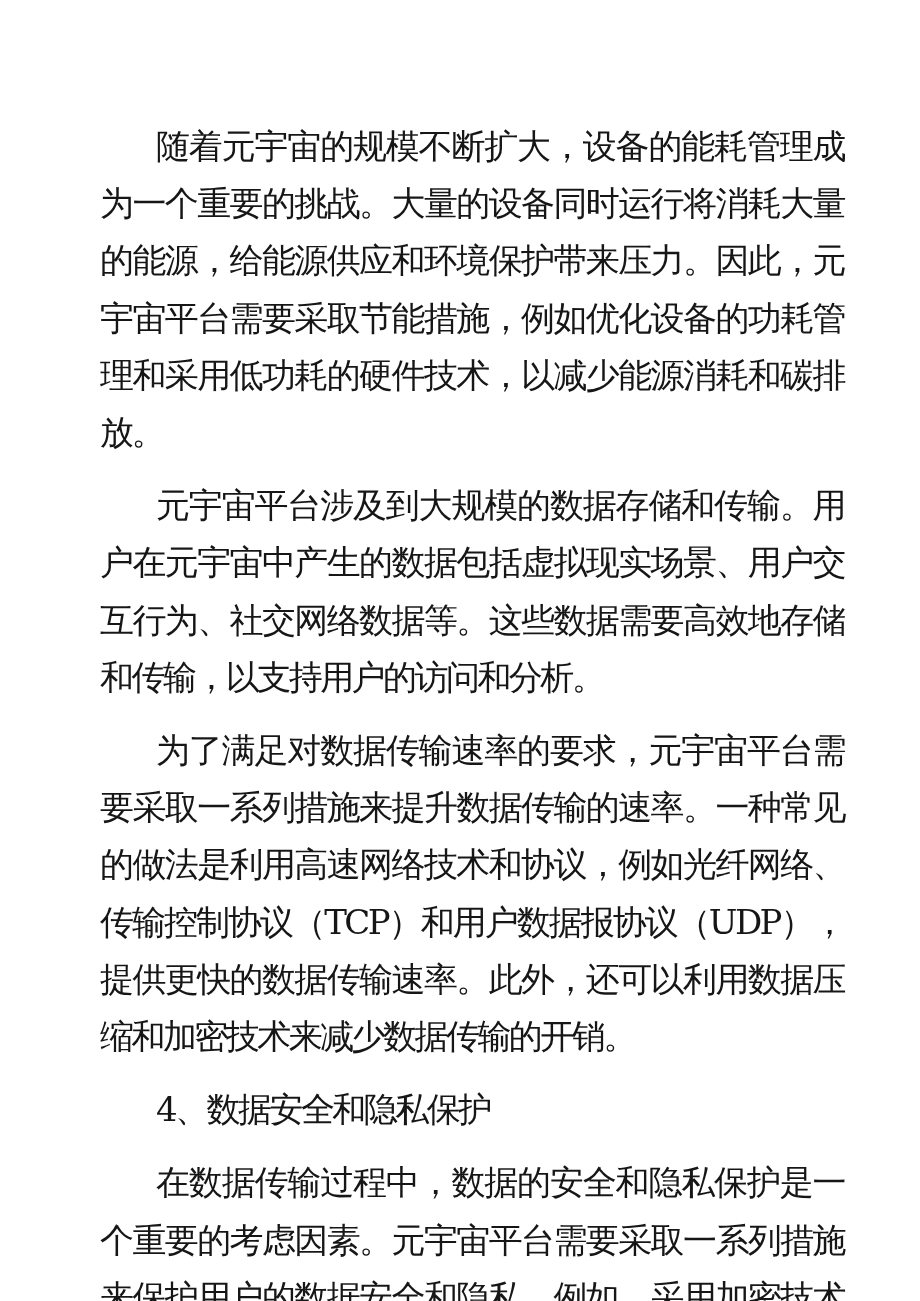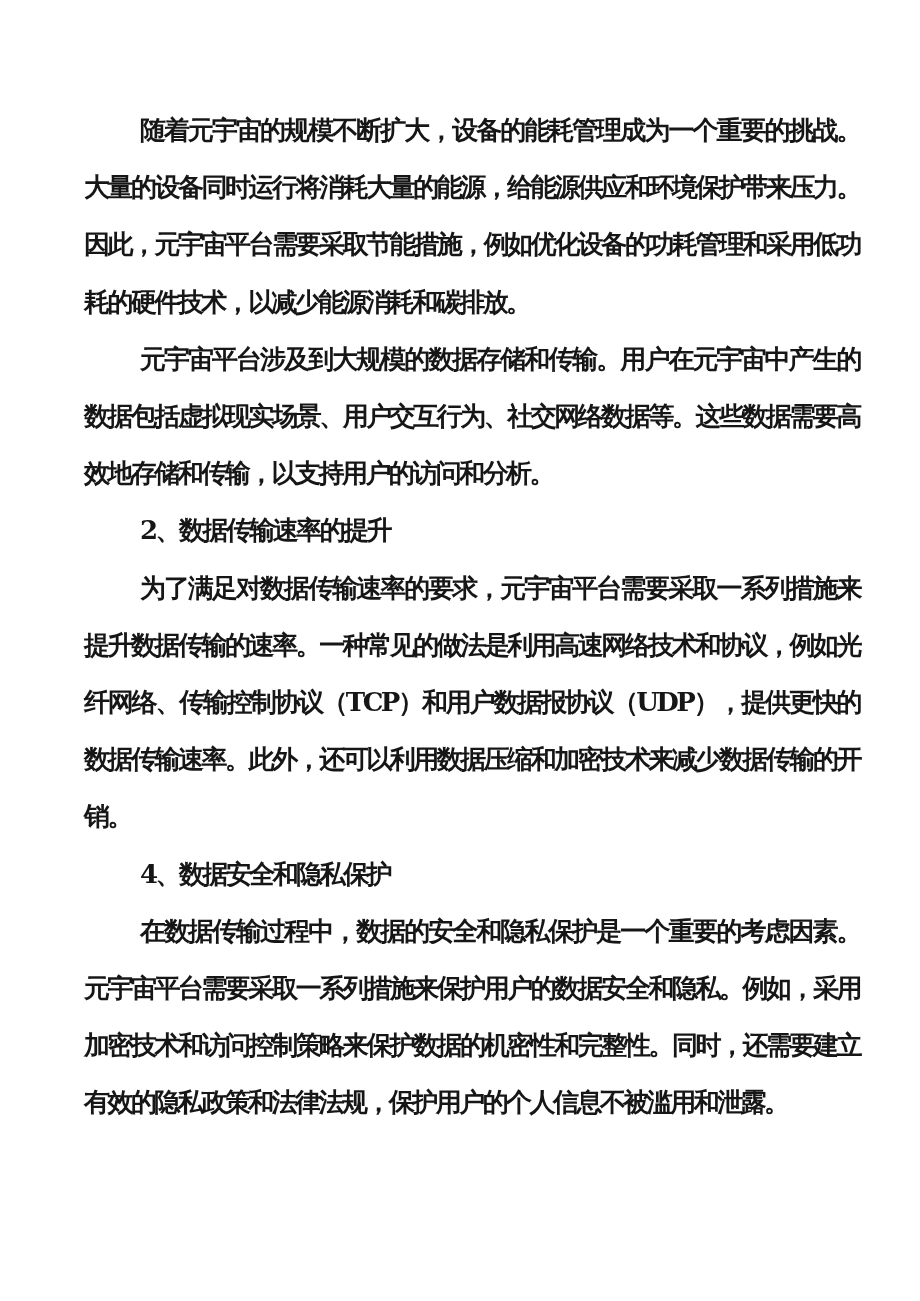--- a/index.html
+++ b/index.html
@@ -14,36 +14,35 @@
     font-family: "DejaVu Serif", "Liberation Serif", serif;
   }
   .page {
     box-sizing: border-box;
     width: 920px;
     height: 1301px;
     background: #ffffff;
     padding: 102px 60px 0 84px;
   }
   .doc-block {
-    margin: 0;
+    margin: 16px;
     padding: 0;
-    font-size: 26px;
+    font-size: 34px;
     line-height: 57.2px;
     letter-spacing: -2.55px;
     color: #161616;
     text-indent: 56px;
     text-align: justify;
     text-align-last: left;
-    font-weight: bold;
+    font-weight: normal;
     word-break: break-all;
   }
 </style>
 </head>
 <body>
 
 <div class="page">
   <p class="doc-block">随着元宇宙的规模不断扩大，设备的能耗管理成为一个重要的挑战。大量的设备同时运行将消耗大量的能源，给能源供应和环境保护带来压力。因此，元宇宙平台需要采取节能措施，例如优化设备的功耗管理和采用低功耗的硬件技术，以减少能源消耗和碳排放。</p>
   <p class="doc-block">元宇宙平台涉及到大规模的数据存储和传输。用户在元宇宙中产生的数据包括虚拟现实场景、用户交互行为、社交网络数据等。这些数据需要高效地存储和传输，以支持用户的访问和分析。</p>
-  <p class="doc-block">2、数据传输速率的提升</p>
   <p class="doc-block">为了满足对数据传输速率的要求，元宇宙平台需要采取一系列措施来提升数据传输的速率。一种常见的做法是利用高速网络技术和协议，例如光纤网络、传输控制协议（TCP）和用户数据报协议（UDP），提供更快的数据传输速率。此外，还可以利用数据压缩和加密技术来减少数据传输的开销。</p>
   <p class="doc-block">4、数据安全和隐私保护</p>
   <p class="doc-block">在数据传输过程中，数据的安全和隐私保护是一个重要的考虑因素。元宇宙平台需要采取一系列措施来保护用户的数据安全和隐私。例如，采用加密技术和访问控制策略来保护数据的机密性和完整性。同时，还需要建立有效的隐私政策和法律法规，保护用户的个人信息不被滥用和泄露。</p>
 </div>
 
 </body></html>

